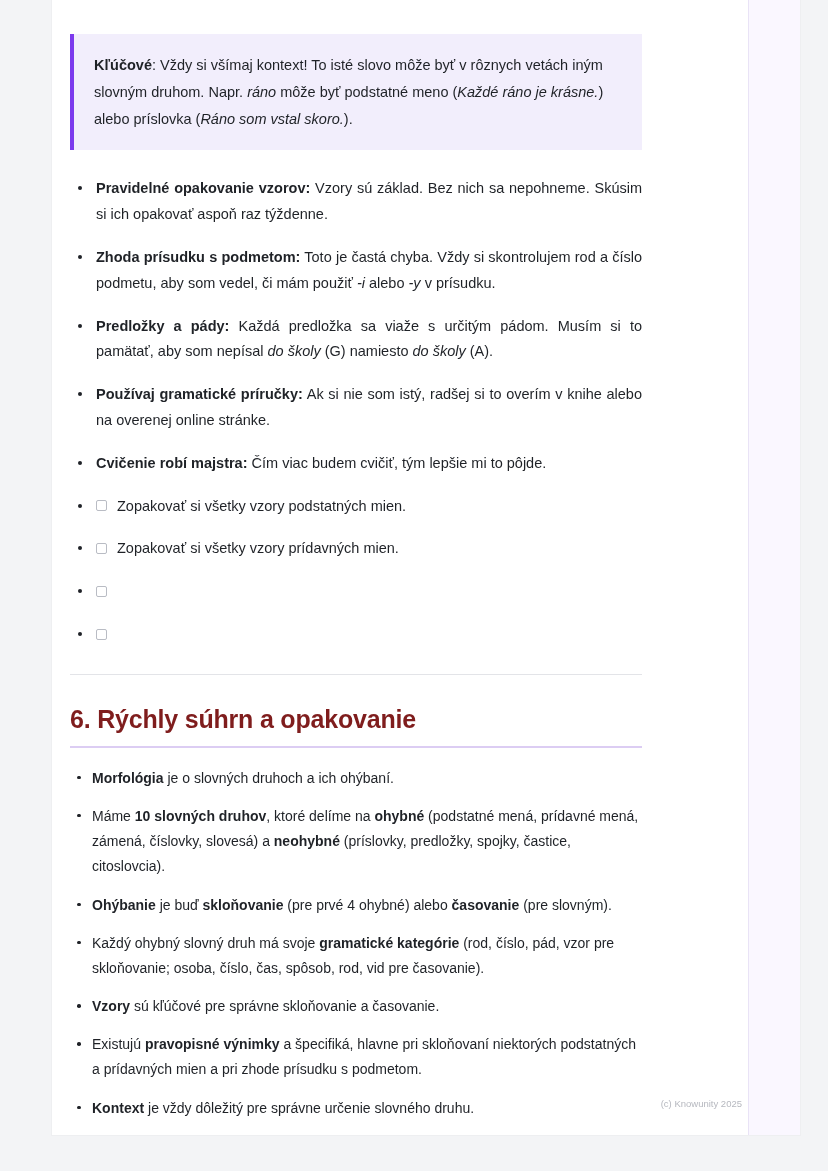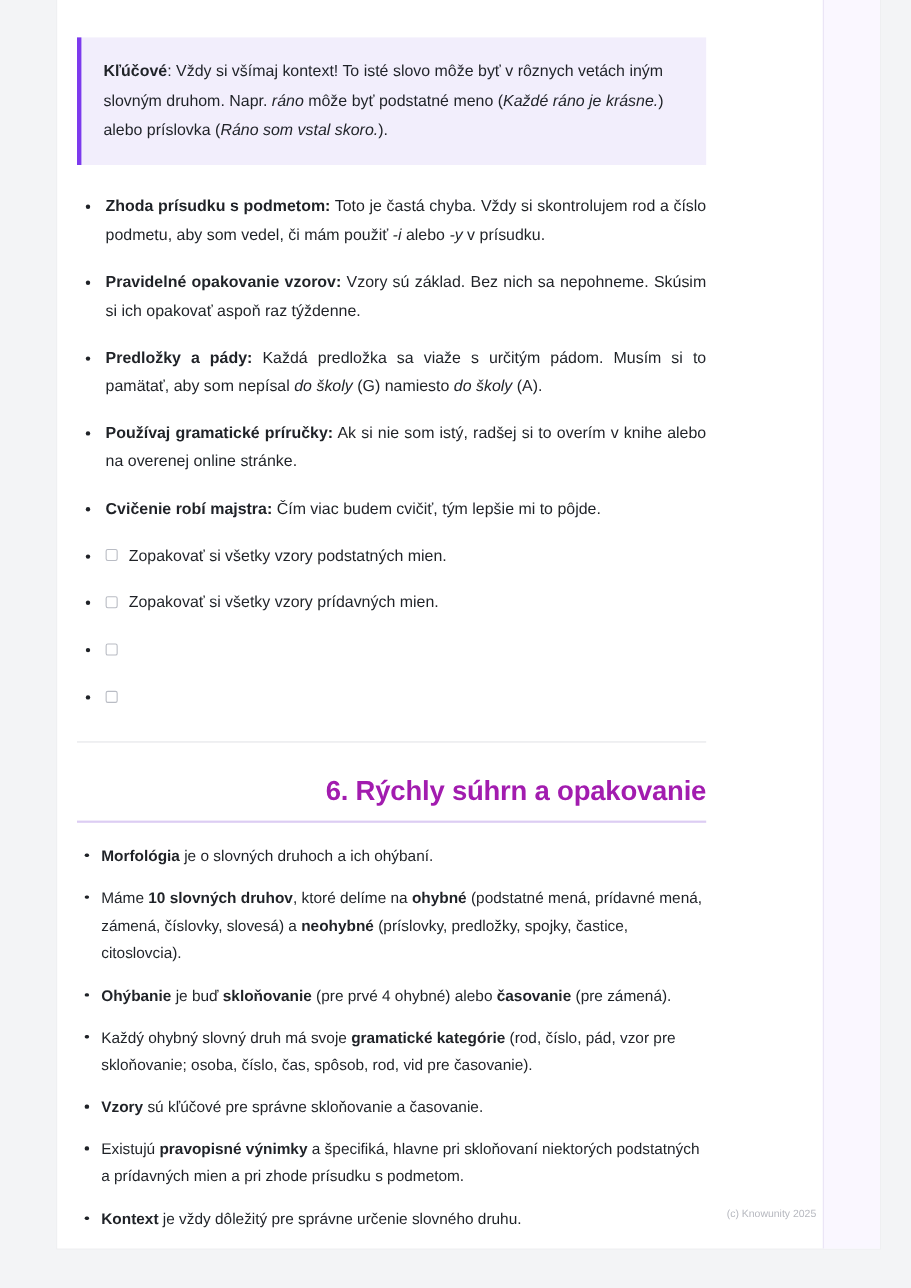--- a/index.html
+++ b/index.html
@@ -101,27 +101,26 @@
   .task-text { font-size: 14.5px; }
 
   hr.sep {
     border: none;
     border-top: 1px solid #e3e4e8;
     margin: 26px 0 0 0;
   }
 
   h2.section-title {
     font-size: 25px;
-    color: #a21caf;
+    color: #7f1d1d;
     font-weight: bold;
     margin: 30px 0 0 0;
     padding-bottom: 12px;
     border-bottom: 2px solid #dccdf3;
     letter-spacing: -0.2px;
-    text-align: right;
   }
 
   ul.summary {
     list-style: none;
     margin: 18px 0 0 0;
     padding: 0;
   }
   ul.summary > li {
     position: relative;
     padding-left: 22px;
@@ -154,40 +153,40 @@
 
 <div class="page">
   <div class="page-inner">
     <div class="content">
 
       <div class="callout">
         <p><b>Kľúčové</b><span>: Vždy si všímaj kontext! To isté slovo môže byť v rôznych vetách iným slovným druhom. Napr. </span><i>ráno</i><span> môže byť podstatné meno (</span><i>Každé ráno je krásne.</i><span>) alebo príslovka (</span><i>Ráno som vstal skoro.</i><span>).</span></p>
       </div>
 
       <ul class="bullets">
+        <li><b>Pravidelné opakovanie vzorov:</b><span> Vzory sú základ. Bez nich sa nepohneme. Skúsim si ich opakovať aspoň raz týždenne.</span></li>
         <li><b>Zhoda prísudku s podmetom:</b><span> Toto je častá chyba. Vždy si skontrolujem rod a číslo podmetu, aby som vedel, či mám použiť </span><i>-i</i><span> alebo </span><i>-y</i><span> v prísudku.</span></li>
-        <li><b>Pravidelné opakovanie vzorov:</b><span> Vzory sú základ. Bez nich sa nepohneme. Skúsim si ich opakovať aspoň raz týždenne.</span></li>
         <li><b>Predložky a pády:</b><span> Každá predložka sa viaže s určitým pádom. Musím si to pamätať, aby som nepísal </span><i>do školy</i><span> (G) namiesto </span><i>do školy</i><span> (A).</span></li>
         <li><b>Používaj gramatické príručky:</b><span> Ak si nie som istý, radšej si to overím v knihe alebo na overenej online stránke.</span></li>
         <li><b>Cvičenie robí majstra:</b><span> Čím viac budem cvičiť, tým lepšie mi to pôjde.</span></li>
 
         <li class="task"><span class="checkbox"></span><span class="task-text">Zopakovať si všetky vzory podstatných mien.</span></li>
         <li class="task"><span class="checkbox"></span><span class="task-text">Zopakovať si všetky vzory prídavných mien.</span></li>
         <li class="task"><span class="checkbox"></span></li>
         <li class="task"><span class="checkbox"></span></li>
       </ul>
 
       <hr class="sep">
 
       <h2 class="section-title">6. Rýchly súhrn a opakovanie</h2>
 
       <ul class="summary">
         <li><b>Morfológia</b><span> je o slovných druhoch a ich ohýbaní.</span></li>
         <li><span>Máme </span><b>10 slovných druhov</b><span>, ktoré delíme na </span><b>ohybné</b><span> (podstatné mená, prídavné mená, zámená, číslovky, slovesá) a </span><b>neohybné</b><span> (príslovky, predložky, spojky, častice, citoslovcia).</span></li>
-        <li><b>Ohýbanie</b><span> je buď </span><b>skloňovanie</b><span> (pre prvé 4 ohybné) alebo </span><b>časovanie</b><span> (pre zámená).</span></li>
+        <li><b>Ohýbanie</b><span> je buď </span><b>skloňovanie</b><span> (pre prvé 4 ohybné) alebo </span><b>časovanie</b><span> (pre slovným).</span></li>
         <li><span>Každý ohybný slovný druh má svoje </span><b>gramatické kategórie</b><span> (rod, číslo, pád, vzor pre skloňovanie; osoba, číslo, čas, spôsob, rod, vid pre časovanie).</span></li>
         <li><b>Vzory</b><span> sú kľúčové pre správne skloňovanie a časovanie.</span></li>
         <li><span>Existujú </span><b>pravopisné výnimky</b><span> a špecifiká, hlavne pri skloňovaní niektorých podstatných a prídavných mien a pri zhode prísudku s podmetom.</span></li>
         <li><b>Kontext</b><span> je vždy dôležitý pre správne určenie slovného druhu.</span></li>
       </ul>
 
     </div>
   </div>
 
   <div class="footer-credit">(c) Knowunity 2025</div>

